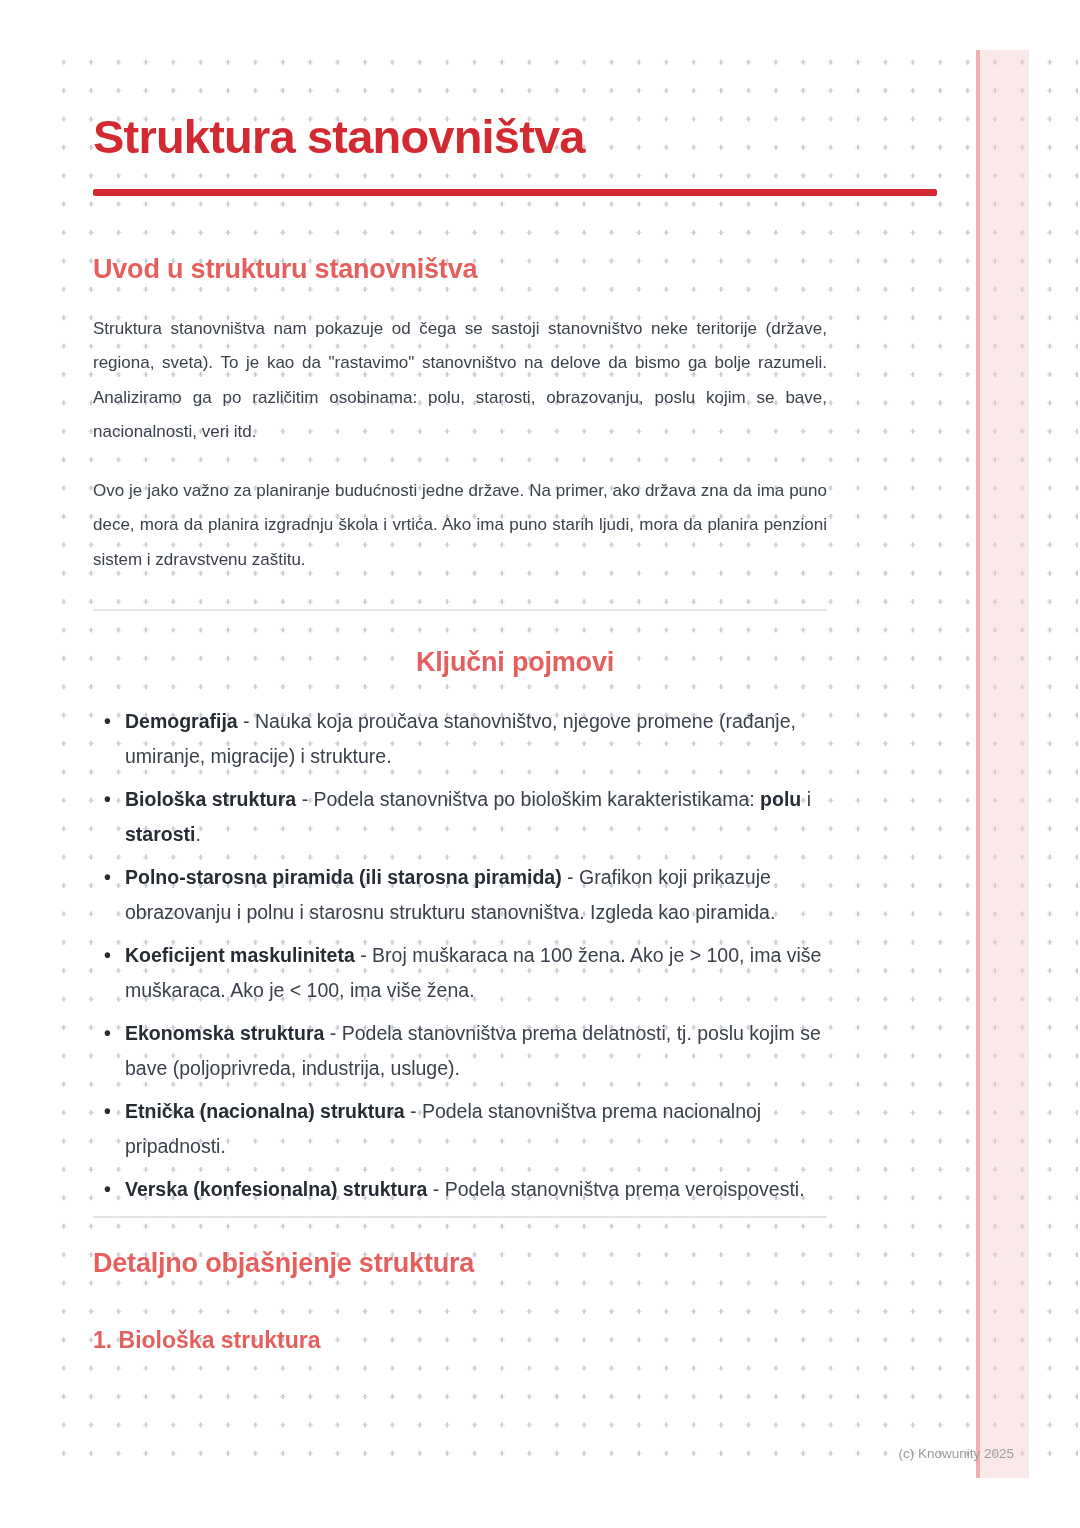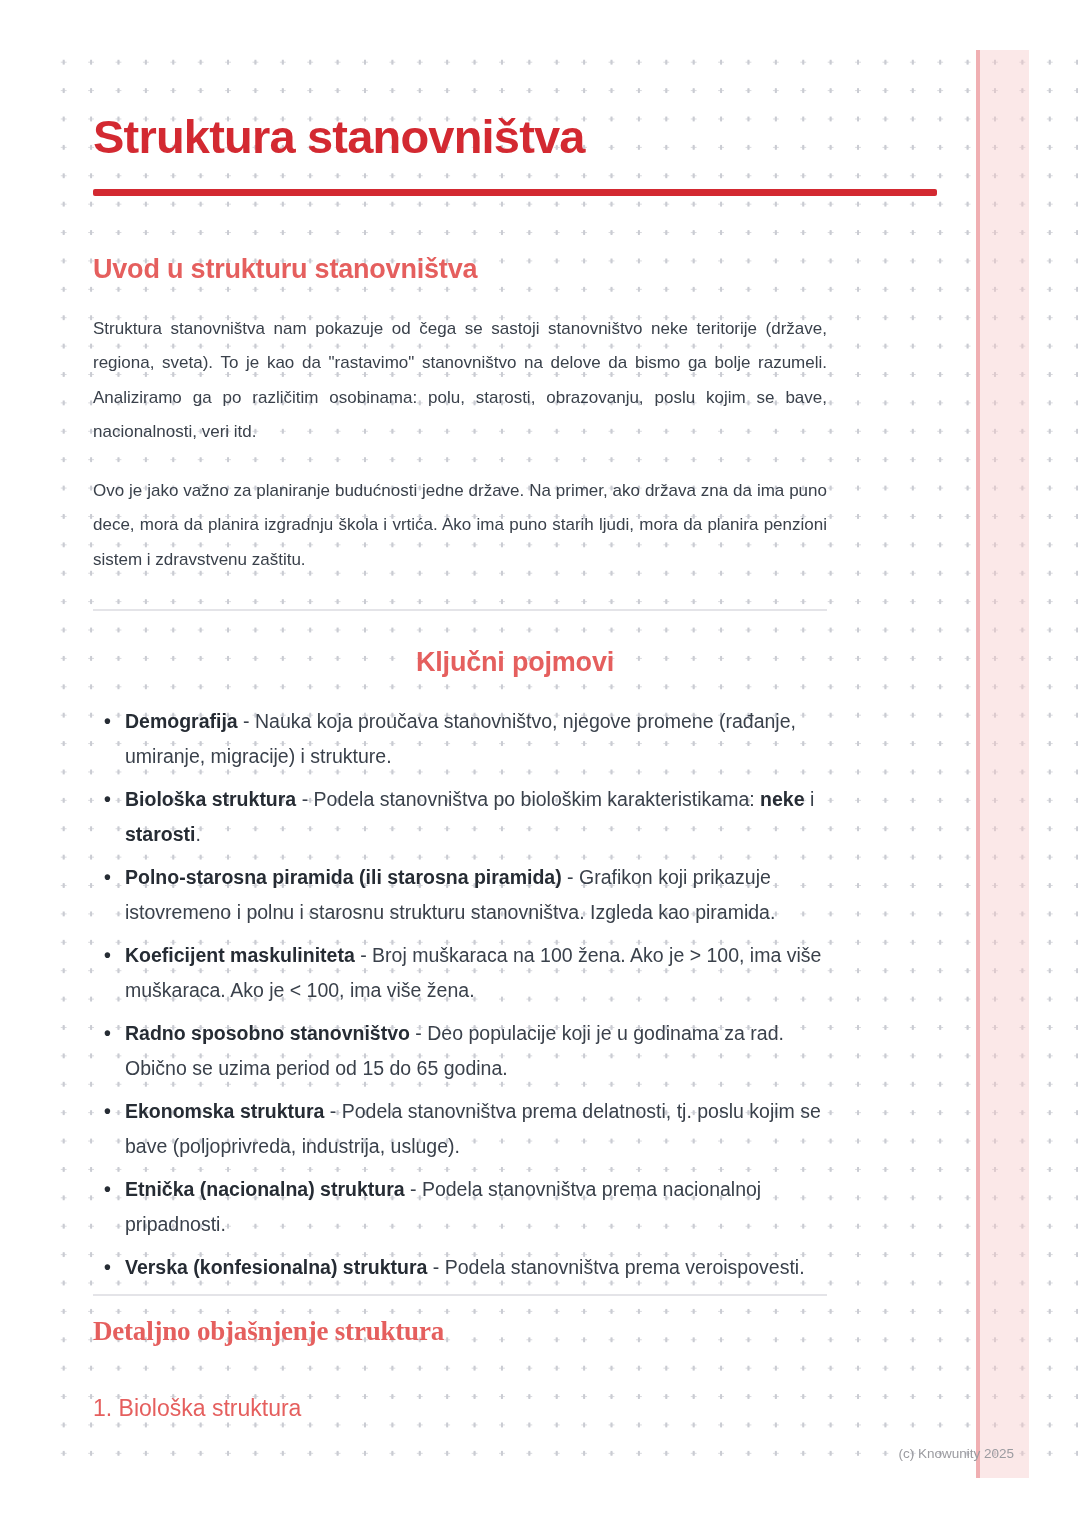--- a/index.html
+++ b/index.html
@@ -66,25 +66,25 @@
   }
   h2{
     margin:0;
     font-size:27px;
     font-weight:700;
     color:var(--heading-red);
     letter-spacing:-0.2px;
   }
   .h2-intro{margin-top:58px;}
   .h2-terms{margin-top:36px;text-align:center;}
-  .h2-details{margin-top:20px;font-family:Liberation Serif, serif;}
+  .h2-details{margin-top:30px;}
   h3{
     margin:48px 0 0 0;
     font-size:23px;
-    font-weight:400;
+    font-weight:700;
     color:var(--heading-red);
   }
   p{
     width:734px;
     margin:27px 0 0 0;
     font-size:17px;
     line-height:34.5px;
     color:var(--body-text);
     text-align:justify;
   }
@@ -147,24 +147,23 @@
     <p class="para-1">Struktura stanovništva nam pokazuje od čega se sastoji stanovništvo neke teritorije (države, regiona, sveta). To je kao da "rastavimo" stanovništvo na delove da bismo ga bolje razumeli. Analiziramo ga po različitim osobinama: polu, starosti, obrazovanju, poslu kojim se bave, nacionalnosti, veri itd.</p>
 
     <p class="para-2">Ovo je jako važno za planiranje budućnosti jedne države. Na primer, ako država zna da ima puno dece, mora da planira izgradnju škola i vrtića. Ako ima puno starih ljudi, mora da planira penzioni sistem i zdravstvenu zaštitu.</p>
 
     <div class="divider"></div>
 
     <h2 class="h2-terms">Ključni pojmovi</h2>
 
     <ul class="terms" id="key-terms-list">
         <li><span class="b">Demografija</span><span> - Nauka koja proučava stanovništvo, njegove promene (rađanje, umiranje, migracije) i strukture.</span></li>
-        <li><span class="b">Biološka struktura</span><span> - Podela stanovništva po biološkim karakteristikama: </span><span class="b">neke</span><span> i </span><span class="b">starosti</span><span>.</span></li>
-        <li><span class="b">Polno-starosna piramida (ili starosna piramida)</span><span> - Grafikon koji prikazuje istovremeno i polnu i starosnu strukturu stanovništva. Izgleda kao piramida.</span></li>
+        <li><span class="b">Biološka struktura</span><span> - Podela stanovništva po biološkim karakteristikama: </span><span class="b">polu</span><span> i </span><span class="b">starosti</span><span>.</span></li>
+        <li><span class="b">Polno-starosna piramida (ili starosna piramida)</span><span> - Grafikon koji prikazuje obrazovanju i polnu i starosnu strukturu stanovništva. Izgleda kao piramida.</span></li>
         <li><span class="b">Koeficijent maskuliniteta</span><span> - Broj muškaraca na 100 žena. Ako je &gt; 100, ima više muškaraca. Ako je &lt; 100, ima više žena.</span></li>
-        <li><span class="b">Radno sposobno stanovništvo</span><span> - Deo populacije koji je u godinama za rad. Obično se uzima period od 15 do 65 godina.</span></li>
         <li><span class="b">Ekonomska struktura</span><span> - Podela stanovništva prema delatnosti, tj. poslu kojim se bave (poljoprivreda, industrija, usluge).</span></li>
         <li><span class="b">Etnička (nacionalna) struktura</span><span> - Podela stanovništva prema nacionalnoj pripadnosti.</span></li>
         <li><span class="b">Verska (konfesionalna) struktura</span><span> - Podela stanovništva prema veroispovesti.</span></li>
       </ul>
 
     <div class="divider divider-2"></div>
 
     <h2 class="h2-details">Detaljno objašnjenje struktura</h2>
 
     <h3>1. Biološka struktura</h3>

